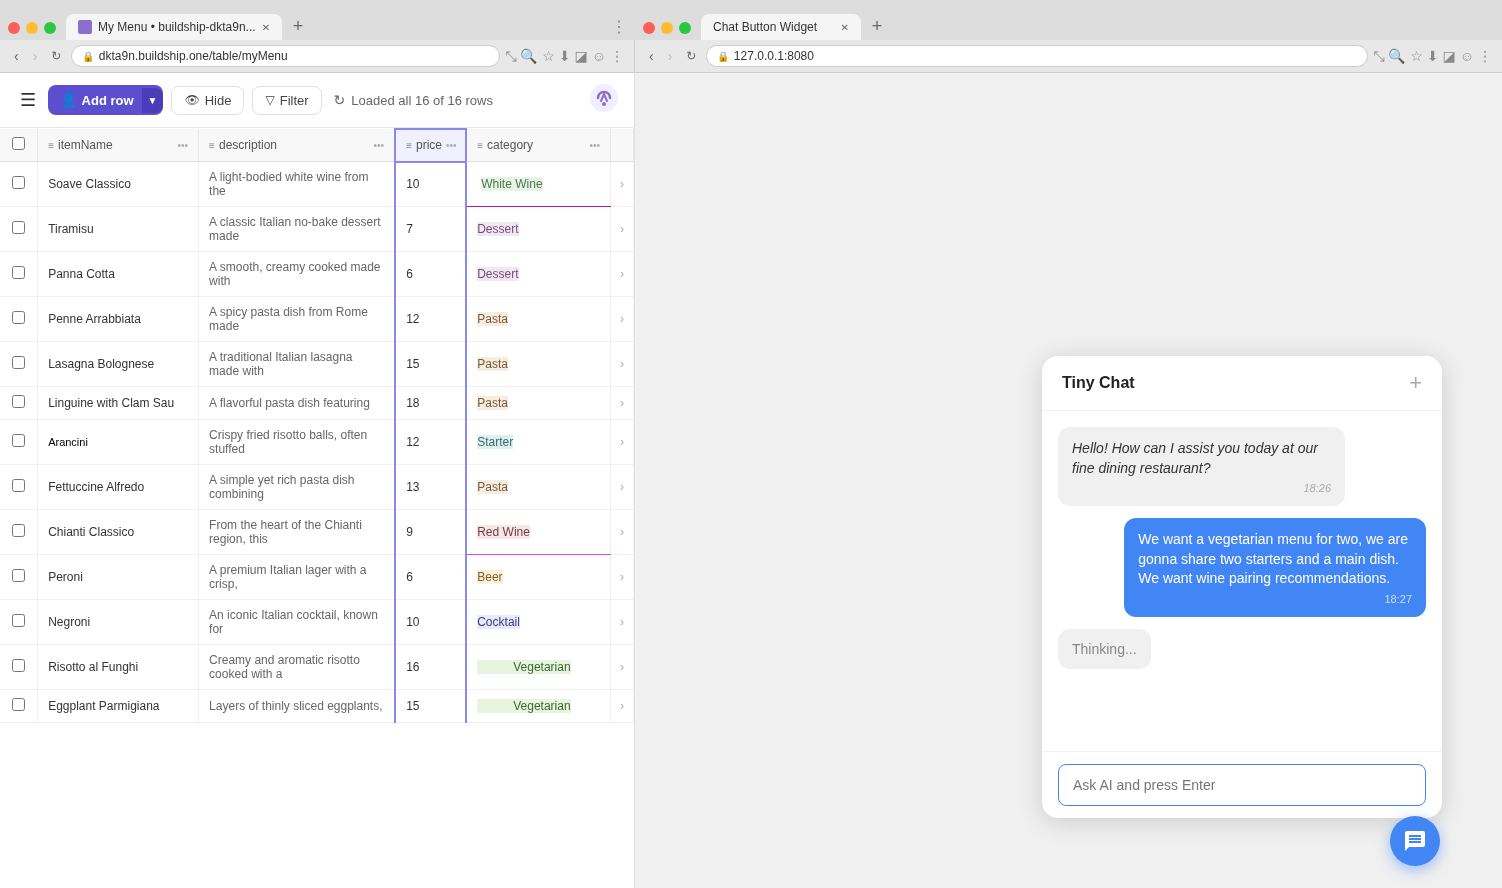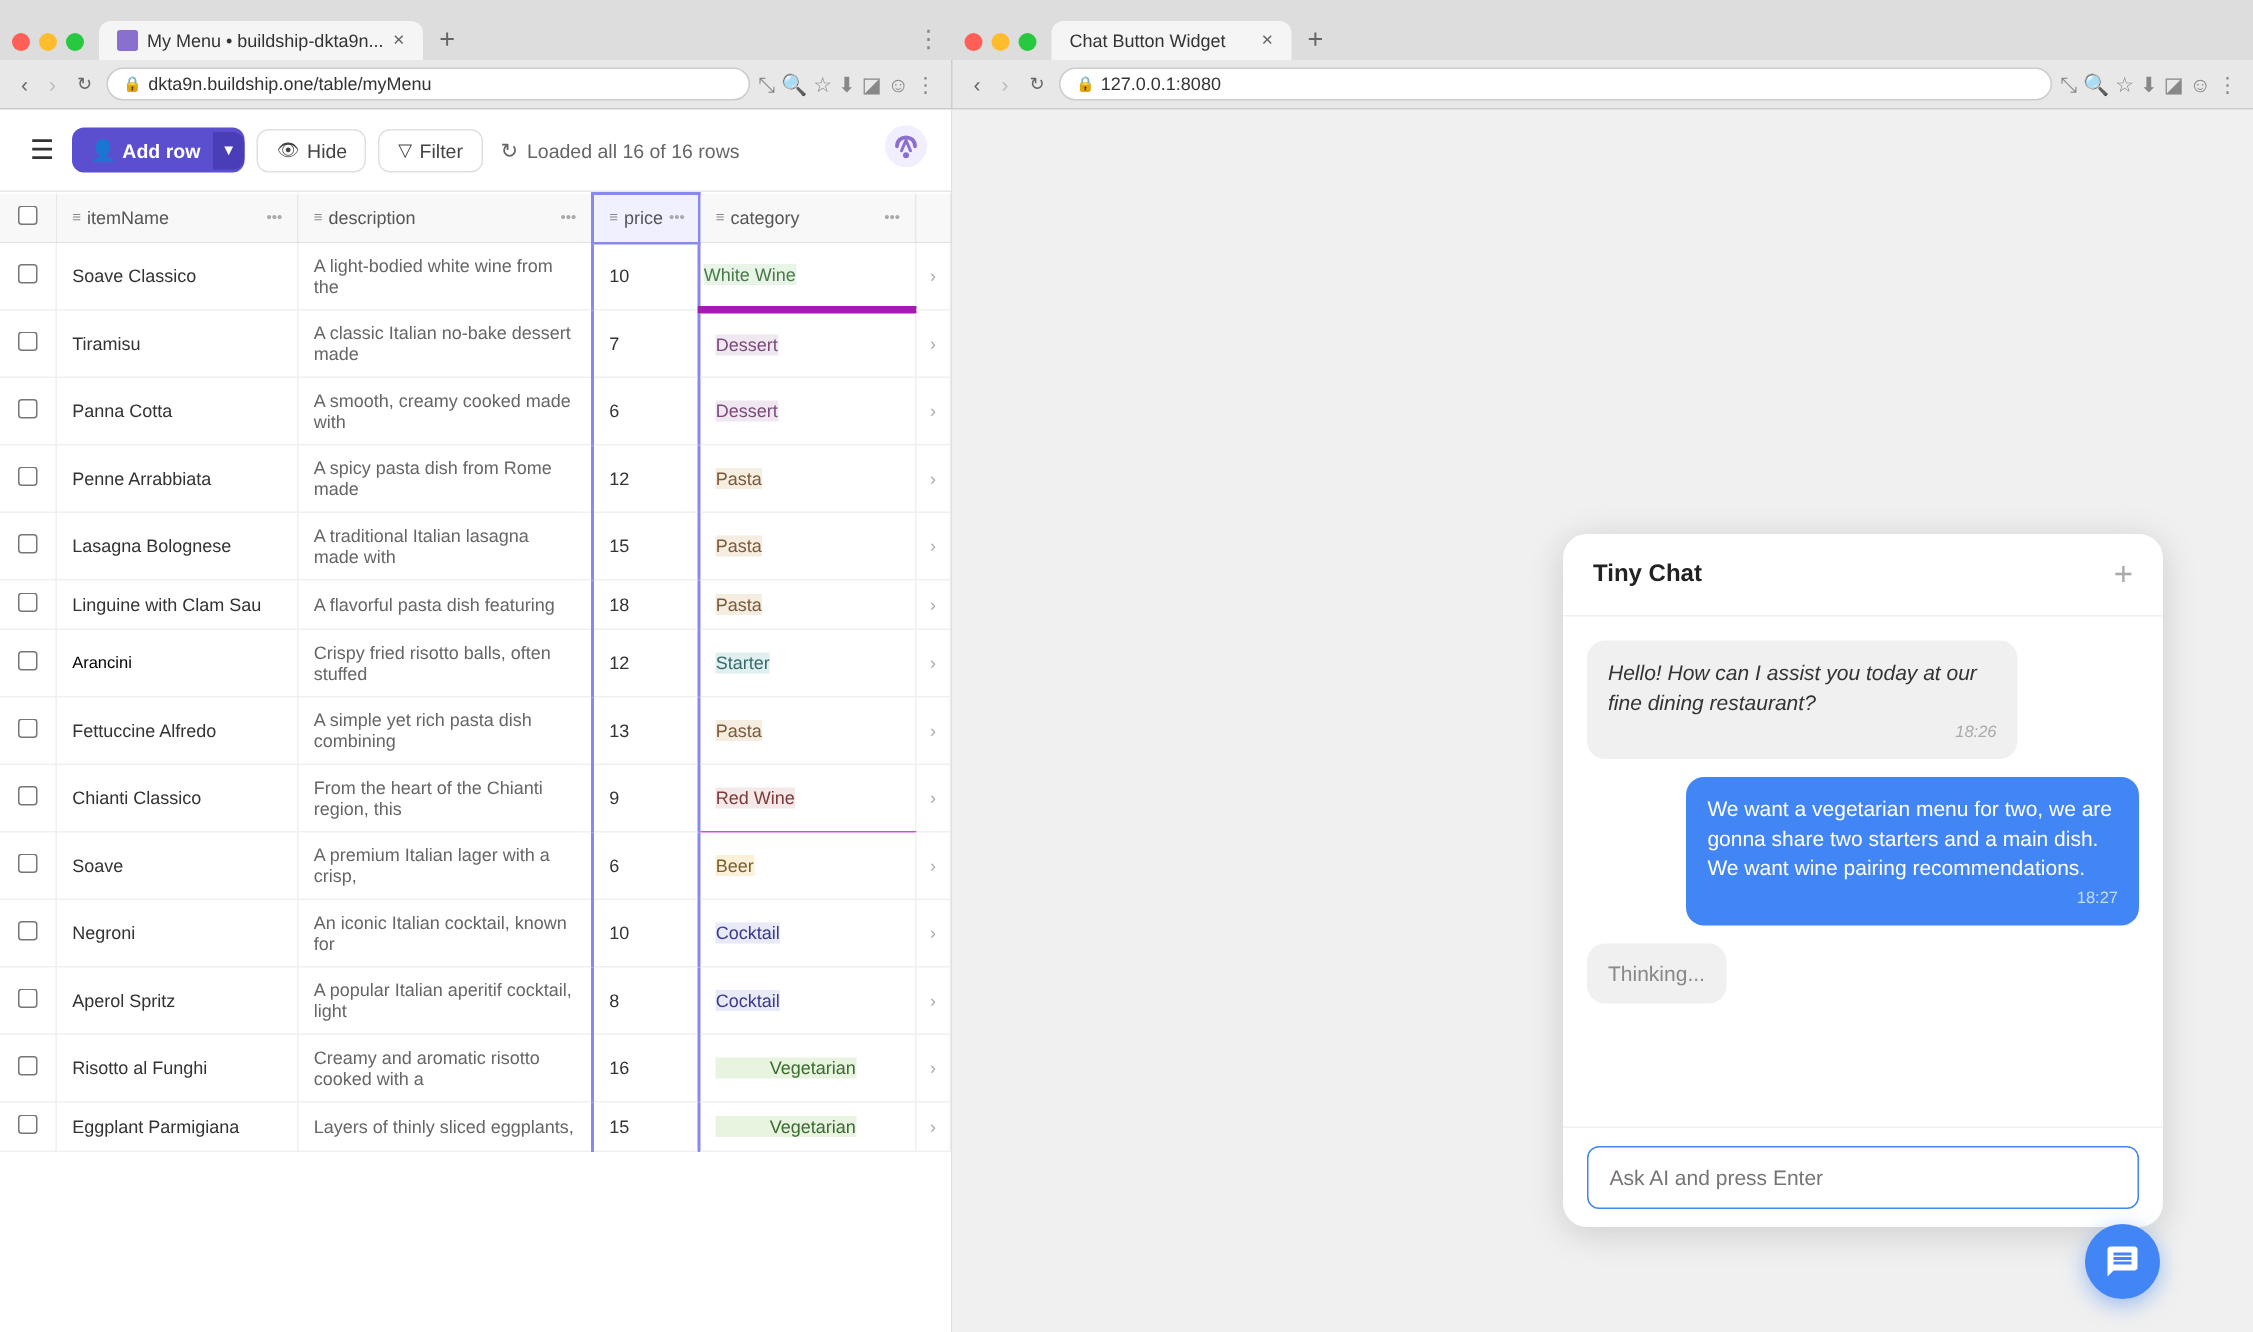--- a/index.html
+++ b/index.html
@@ -178,21 +178,21 @@
             </tr>
           </thead>
           <tbody id="table-body">
           <tr style="">
       <td style="border-bottom:1px solid #f0f0f0;padding:8px;text-align:center;">
         <input type="checkbox" style="cursor: pointer;">
       </td>
       <td style="border-bottom:1px solid #f0f0f0;border-right:1px solid #f0f0f0;padding:8px 10px;font-size:12px;color:#333;" colspan="2">Soave Classico</td>
       <td style="border-bottom:1px solid #f0f0f0;border-right:1px solid #f0f0f0;padding:8px 10px;font-size:12px;color:#666;" colspan="2">A light-bodied white wine from the</td>
       <td style="border-bottom:1px solid #f0f0f0;border-right:1px solid #f0f0f0;padding:8px 10px;font-size:12px;color:#333;border-left:2px solid #8888ee;border-right:2px solid #8888ee;">10</td>
-      <td style="border-bottom:5px solid #a21caf;border-right:1px solid #f0f0f0;padding:8px 2px;">
+      <td style="border-bottom:1px solid #a21caf;border-right:1px solid #f0f0f0;padding:8px 14px;">
         <span style="background: rgb(232, 244, 232); color: rgb(74, 122, 74);" class="badge-white-wine">White Wine</span>
       </td>
       <td style="border-bottom:1px solid #f0f0f0;padding:4px;text-align:center;">
         <span style="color:#aaa;font-size:12px;cursor:pointer;">›</span>
       </td>
     </tr>
               <tr style="">
       <td style="border-bottom:1px solid #f0f0f0;padding:8px;text-align:center;">
         <input type="checkbox" style="cursor: pointer;">
       </td>
@@ -301,51 +301,37 @@
         <span style="background: rgb(245, 232, 232); color: rgb(122, 58, 58);" class="badge-red-wine">Red Wine</span>
       </td>
       <td style="border-bottom:1px solid #f0f0f0;padding:4px;text-align:center;">
         <span style="color:#aaa;font-size:12px;cursor:pointer;">›</span>
       </td>
     </tr>
               <tr style="">
       <td style="border-bottom:1px solid #f0f0f0;padding:8px;text-align:center;">
         <input type="checkbox" style="cursor: pointer;">
       </td>
-      <td style="border-bottom:1px solid #f0f0f0;border-right:1px solid #f0f0f0;padding:8px 10px;font-size:12px;color:#333;" colspan="2">Soave</td>
+      <td style="border-bottom:1px solid #f0f0f0;border-right:1px solid #f0f0f0;padding:8px 10px;font-size:12px;color:#333;" colspan="2">Peroni</td>
       <td style="border-bottom:1px solid #f0f0f0;border-right:1px solid #f0f0f0;padding:8px 10px;font-size:12px;color:#666;" colspan="2">A premium Italian lager with a crisp,</td>
       <td style="border-bottom:1px solid #f0f0f0;border-right:1px solid #f0f0f0;padding:8px 10px;font-size:12px;color:#333;border-left:2px solid #8888ee;border-right:2px solid #8888ee;">6</td>
       <td style="border-bottom:1px solid #f0f0f0;border-right:1px solid #f0f0f0;padding:8px 10px;">
         <span style="background: rgb(253, 240, 216); color: rgb(122, 96, 48);" class="badge-beer">Beer</span>
       </td>
       <td style="border-bottom:1px solid #f0f0f0;padding:4px;text-align:center;">
         <span style="color:#aaa;font-size:12px;cursor:pointer;">›</span>
       </td>
     </tr>
               <tr style="">
       <td style="border-bottom:1px solid #f0f0f0;padding:8px;text-align:center;">
         <input type="checkbox" style="cursor: pointer;">
       </td>
       <td style="border-bottom:1px solid #f0f0f0;border-right:1px solid #f0f0f0;padding:8px 10px;font-size:12px;color:#333;" colspan="2">Negroni</td>
       <td style="border-bottom:1px solid #f0f0f0;border-right:1px solid #f0f0f0;padding:8px 10px;font-size:12px;color:#666;" colspan="2">An iconic Italian cocktail, known for</td>
       <td style="border-bottom:1px solid #f0f0f0;border-right:1px solid #f0f0f0;padding:8px 10px;font-size:12px;color:#333;border-left:2px solid #8888ee;border-right:2px solid #8888ee;">10</td>
-      <td style="border-bottom:1px solid #f0f0f0;border-right:1px solid #f0f0f0;padding:8px 10px;">
-        <span style="background: rgb(232, 234, 248); color: rgb(58, 58, 138);" class="badge-cocktail">Cocktail</span>
-      </td>
-      <td style="border-bottom:1px solid #f0f0f0;padding:4px;text-align:center;">
-        <span style="color:#aaa;font-size:12px;cursor:pointer;">›</span>
-      </td>
-    </tr>
-              <tr style="">
-      <td style="border-bottom:1px solid #f0f0f0;padding:8px;text-align:center;">
-        <input type="checkbox" style="cursor: pointer;">
-      </td>
-      <td style="border-bottom:1px solid #f0f0f0;border-right:1px solid #f0f0f0;padding:8px 10px;font-size:12px;color:#333;" colspan="2">Aperol Spritz</td>
-      <td style="border-bottom:1px solid #f0f0f0;border-right:1px solid #f0f0f0;padding:8px 10px;font-size:12px;color:#666;" colspan="2">A popular Italian aperitif cocktail, light</td>
-      <td style="border-bottom:1px solid #f0f0f0;border-right:1px solid #f0f0f0;padding:8px 10px;font-size:12px;color:#333;border-left:2px solid #8888ee;border-right:2px solid #8888ee;">8</td>
       <td style="border-bottom:1px solid #f0f0f0;border-right:1px solid #f0f0f0;padding:8px 10px;">
         <span style="background: rgb(232, 234, 248); color: rgb(58, 58, 138);" class="badge-cocktail">Cocktail</span>
       </td>
       <td style="border-bottom:1px solid #f0f0f0;padding:4px;text-align:center;">
         <span style="color:#aaa;font-size:12px;cursor:pointer;">›</span>
       </td>
     </tr>
               <tr style="">
       <td style="border-bottom:1px solid #f0f0f0;padding:8px;text-align:center;">
         <input type="checkbox" style="cursor: pointer;">

